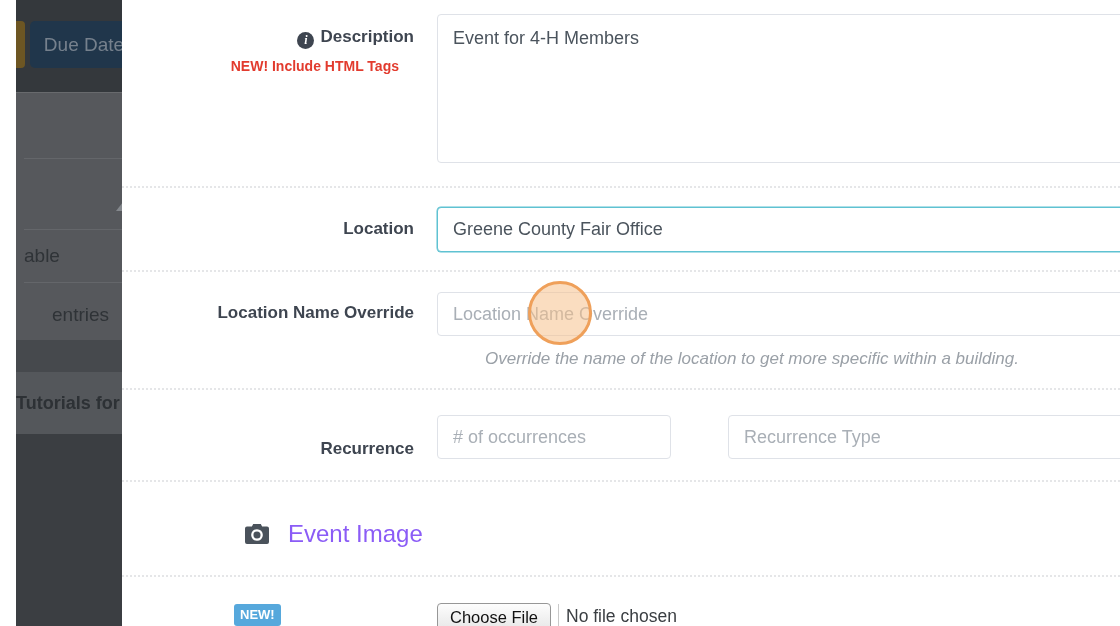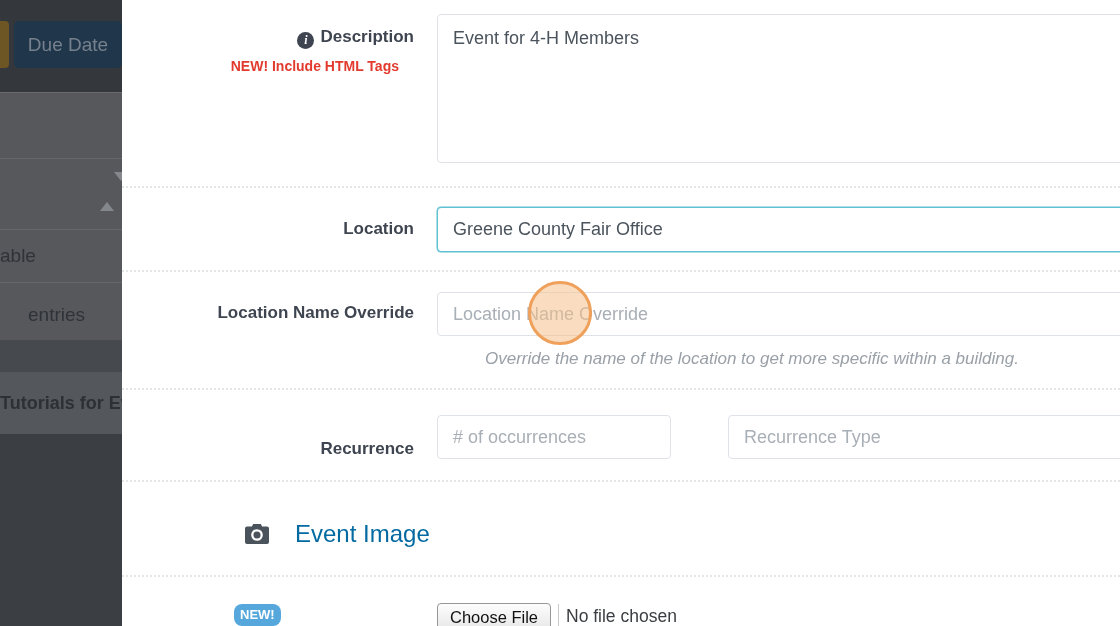--- a/index.html
+++ b/index.html
@@ -2,27 +2,27 @@
 <html><head>
 <meta charset="utf-8">
 <style>
   * { margin:0; padding:0; box-sizing:border-box; }
   html,body { width:1120px; height:626px; }
   body { font-family:"Liberation Sans", sans-serif; background:#fff; }
 
   .screen { position:relative; width:1120px; height:626px; overflow:hidden; background:#fff; }
 
   
-  .left-strip { position:absolute; left:0; top:0; width:122px; height:626px; background:#56585c; overflow:hidden; }
+  .left-strip { position:absolute; left:16px; top:0; width:122px; height:626px; background:#56585c; overflow:hidden; }
   .ls-header { position:absolute; left:0; top:0; width:122px; height:92px; background:#34383c; }
   .btn-orange { position:absolute; left:0; top:21px; width:9px; height:47px; background:#6d5623; border-radius:0 4px 4px 0; }
   .btn-duedate { position:absolute; left:14px; top:21px; width:108px; height:47px; background:#20364b; border-radius:5px;
                  color:#76818d; font-size:19px; display:flex; align-items:center; justify-content:center; }
   .ls-table { position:absolute; left:0; top:92px; width:122px; height:248px; background:#56585c; border-top:1px solid #686a6d; }
-  .ls-row { border-bottom:1px solid #64666a; color:#2f3337; font-size:19px; display:flex; align-items:center; }
+  .ls-row { border-bottom:1px solid #64666a; color:#2f3337; font-size:19px; display:flex; align-items:center;margin-left:8px; }
   .ls-row.r1 { height:66px; }
   .ls-row.r2 { height:71px; position:relative; }
   .ls-row.r3 { height:53px; }
   .ls-row.r4 { height:57px; border-bottom:none; padding-top:6px;padding-left:28px; }
   .sort-icon { position:absolute; right:8px; top:22px; width:14px; }
   .sort-icon .tri-up { width:0; height:0; border-left:7px solid transparent; border-right:7px solid transparent;
                        border-bottom:9px solid #84888d; margin-bottom:3px; }
   .sort-icon .tri-down { width:0; height:0; border-left:7px solid transparent; border-right:7px solid transparent;
                          border-top:9px solid #84888d; }
   .ls-band { position:absolute; left:0; top:340px; width:122px; height:32px; background:#46494d; }
@@ -43,25 +43,25 @@
   textarea.tin { padding-top:11px; resize:none; line-height:1.35; }
 
   .input-teal { border:1px solid #5fc2d2; box-shadow:0 0 0 0.5px #5fc2d2; }
 
   .helper { position:absolute; left:315px; top:349px; font-style:italic; font-size:17px; color:#9aa0a7; white-space:nowrap;margin-left:48px; }
 
   .info-icon { display:inline-block; width:17px; height:17px; background:#3e4550; border-radius:50%; color:#fff;
                font-size:12px; font-weight:bold; text-align:center; line-height:17px; vertical-align:-2px; margin-right:6px;
                font-family:"Liberation Serif", serif; font-style:italic; }
 
-  .section-heading { position:absolute; left:123px; top:520px; display:flex; align-items:center; gap:26px;
-                     font-size:24px; color:#0369a1; }
+  .section-heading { position:absolute; left:123px; top:520px; display:flex; align-items:center; gap:19px;
+                     font-size:24px; color:#8b5cf6; }
 
   .new-badge { position:absolute; left:112px; top:604px; background:#56a8dc; color:#fff; font-weight:bold; font-size:13px;
-               padding:3px 6px 4px; border-radius:8px; }
+               padding:3px 6px 4px; border-radius:3px; }
   .choose-file { position:absolute; left:315px; top:603px; height:29px; padding:0 12px; font-size:16.5px; color:#111;
                  background:linear-gradient(#fdfdfd,#e6e6e6); border:1px solid #979797; border-radius:4px;
                  font-family:"Liberation Sans", sans-serif; }
   .file-sep { position:absolute; left:436px; top:604px; width:1px; height:27px; background:#c9c9c9; }
   .file-status { position:absolute; left:444px; top:606px; font-size:17.5px; color:#3a3e42; }
 
   
   .click-highlight { position:absolute; left:406px; top:281px; width:64px; height:64px; border-radius:50%;
                      background:rgba(246,193,141,0.55); border:3px solid #efa05a; z-index:20; pointer-events:none; }
 </style>

